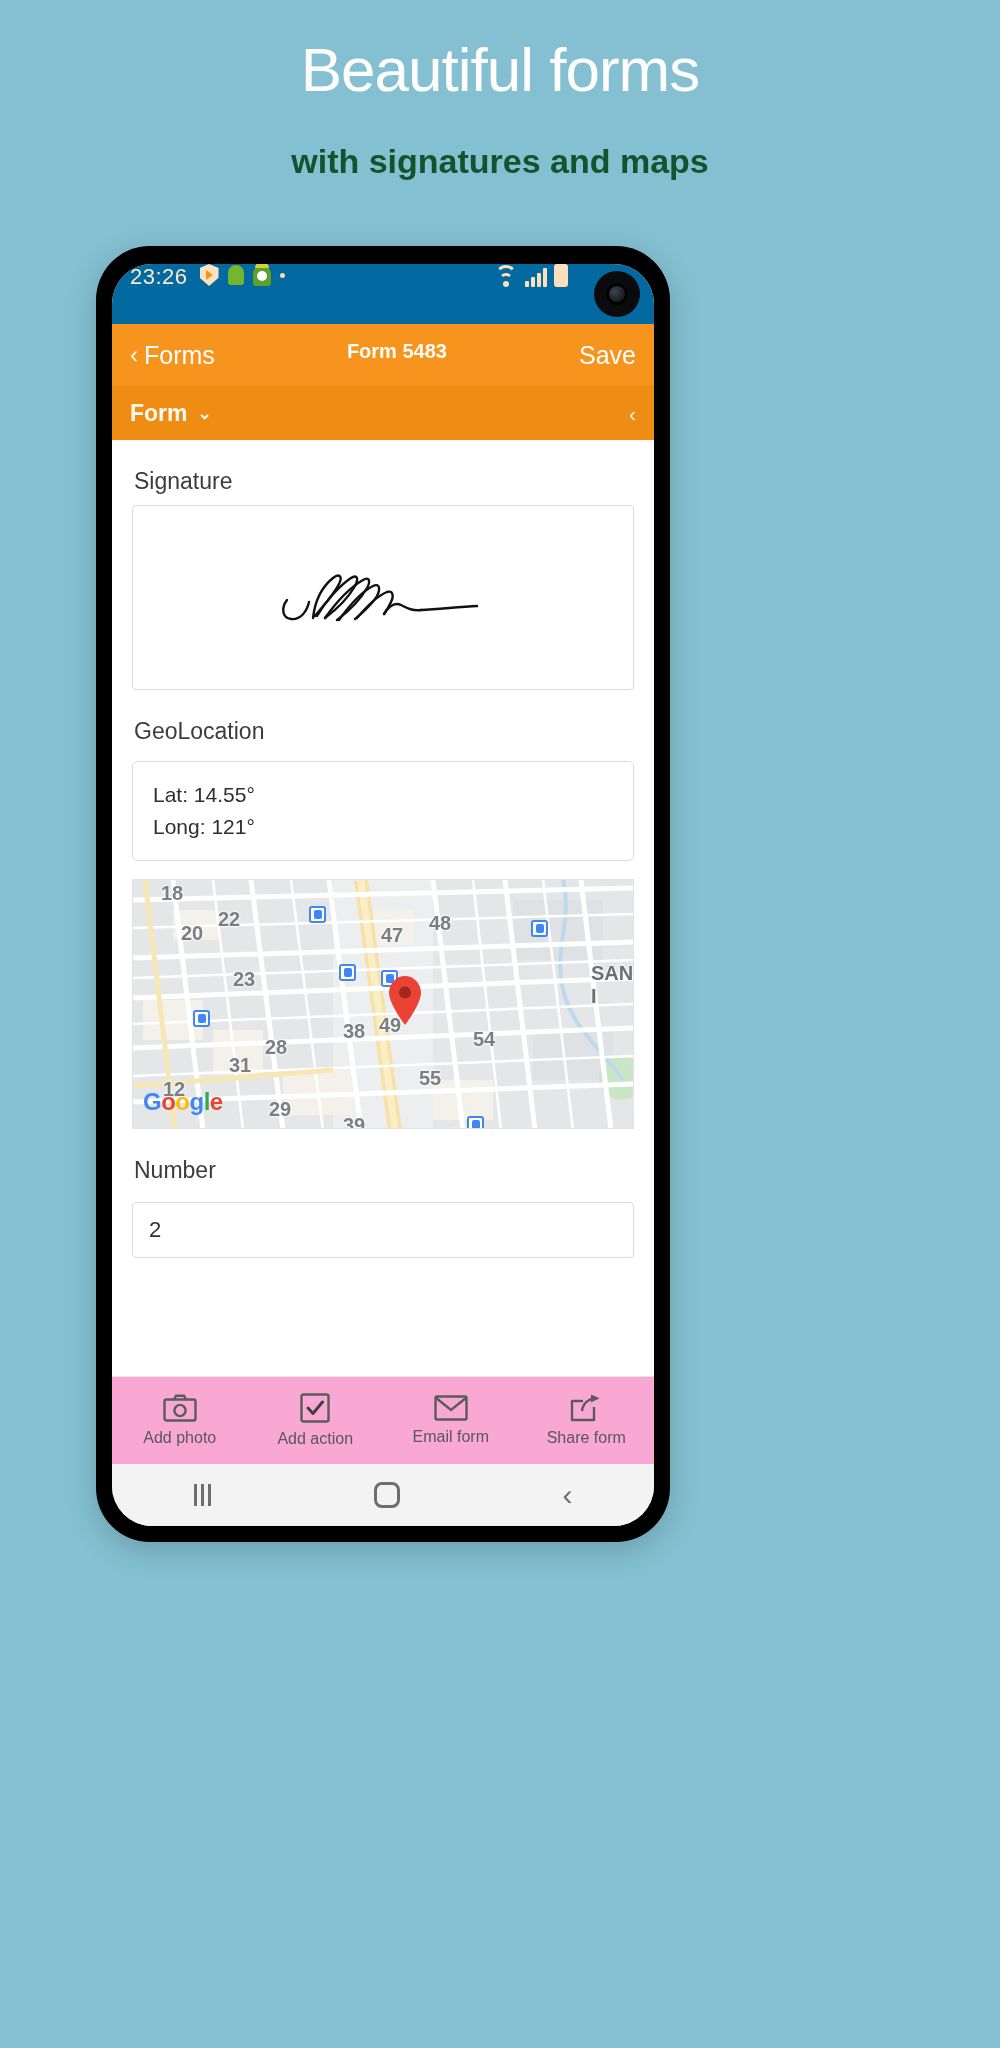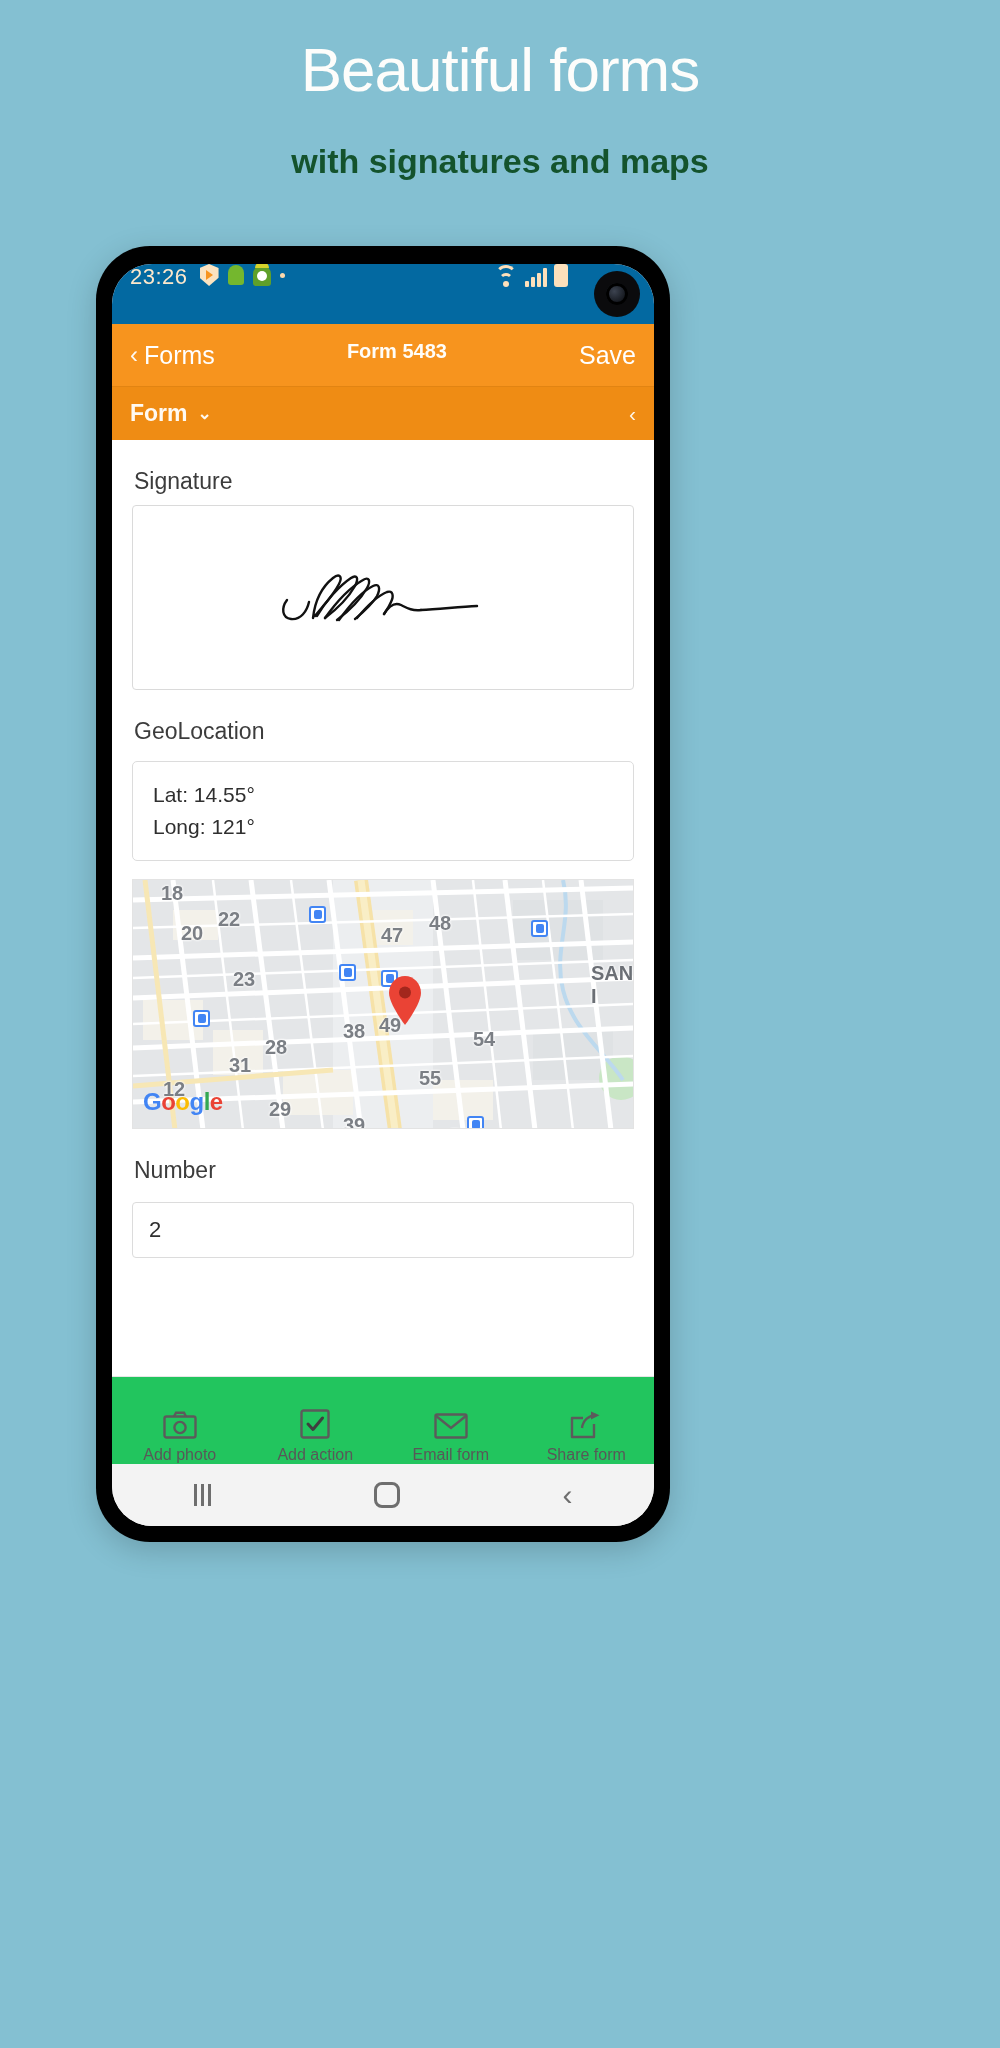--- a/index.html
+++ b/index.html
@@ -310,24 +310,24 @@
     font-size: 22px;
     color: #2f2f2f;
     padding: 14px 0 0 16px;
     background:#fff;
   }
 
   
   .actionbar {
     flex: 0 0 auto;
     height: 88px;
-    background: #22c55e;
+    background: #f9a8d4;
     border-top: 1px solid #e6e6e6;
     display: flex;
-    align-items: flex-end;
+    align-items: center;
     box-shadow: 0 -2px 6px rgba(0,0,0,0.05);
   }
   .action {
     flex: 1;
     display:flex; flex-direction:column; align-items:center; gap:7px;
   }
   .action-label { font-size: 16px; color:#585858; }
   .action svg { display:block; }
 
   

